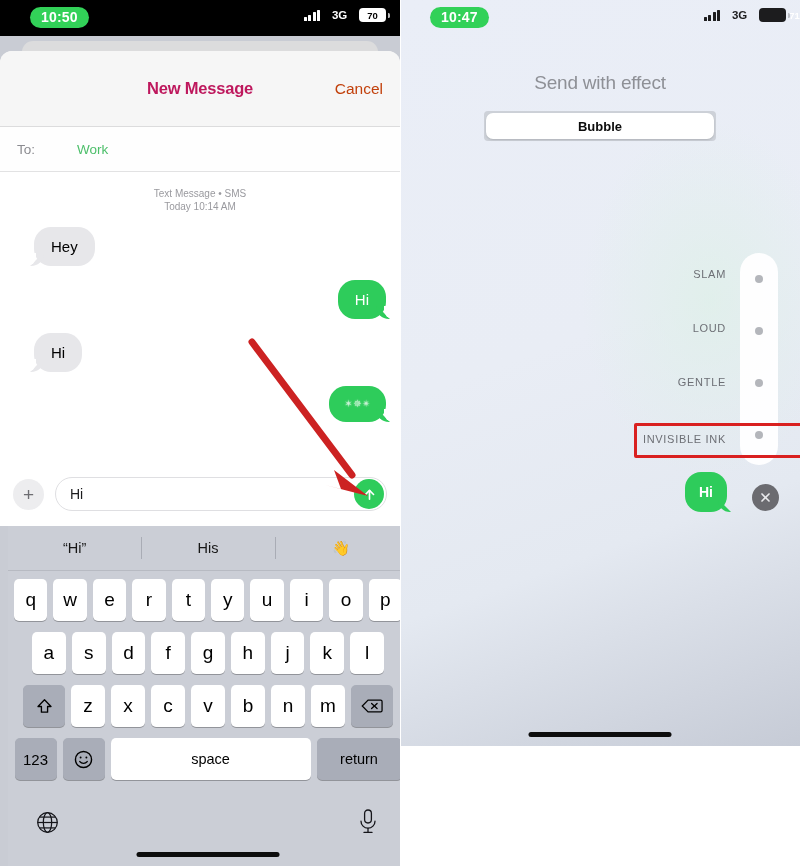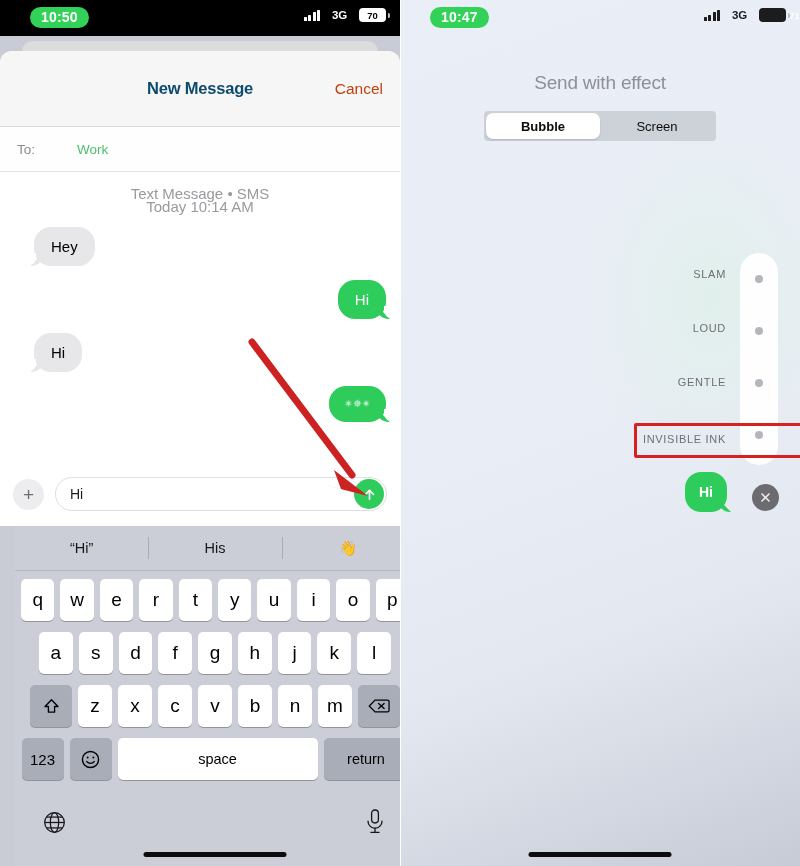--- a/index.html
+++ b/index.html
@@ -58,33 +58,33 @@
   }
   .sheet-front {
     position: absolute; top: 51px; left: 0; width: 400px; height: 475px;
     background: #f6f6f6; border-radius: 12px 12px 0 0; z-index: 2; overflow: hidden;
   }
   .nav-bar {
     position: relative; height: 76px; background: #f6f6f6;
     border-bottom: 0.5px solid #dcdcdd;
     display: flex; align-items: center; justify-content: center;
   }
-  .nav-title { font-size: 16.5px; font-weight: bold; color: #0c4a6e; letter-spacing: -0.2px; }
+  .nav-title { font-size: 16.5px; font-weight: bold; color: #be185d; letter-spacing: -0.2px; }
   .nav-cancel {
     position: absolute; right: 17px; top: 50%; transform: translateY(-50%);
     font-size: 15.5px; color: #c2410c;
   }
   .to-row {
     height: 45px; background: #fefefe; display: flex; align-items: center;
     border-bottom: 0.5px solid #e2e2e3; padding-left: 17px;
   }
   .to-label { font-size: 13.5px; color: #8b8b90; }
   .to-value { font-size: 13.5px; color: #4cbf6a; margin-left: 42px; }
   .thread { position: relative; background: #fff; height: 354px; padding-top: 15px; }
-  .thread-meta { text-align: center; font-size: 15px; color: #9a9a9f; line-height: 13px; }
+  .thread-meta { text-align: center; font-size: 10px; color: #9a9a9f; line-height: 13px; }
   .msg-row { display: flex; padding: 0 14px; margin-top: 14px; margin-left: 20px; }
   .msg-row.left { justify-content: flex-start; }
   .msg-row.right { justify-content: flex-end; }
   .bubble {
     position: relative; font-size: 15px; line-height: 1;
     padding: 12px 17px; border-radius: 17px; max-width: 240px;
   }
   .bubble.gray { background: #e7e7ea; color: #000; }
   .bubble.green { background: #2ecc5b; color: #fff; }
   .bubble.gray::after {
@@ -120,21 +120,21 @@
     position: relative; background: #fff;
   }
   .text-field .val { font-size: 14px; color: #1c1c1e; }
   .send-btn {
     position: absolute; right: 2px; top: 50%; transform: translateY(-50%);
     width: 30px; height: 30px; border-radius: 50%; background: #2ecc5b;
     display: flex; align-items: center; justify-content: center;
   }
   
   .keyboard {
-    position: absolute; left: 15px; bottom: 0; width: 400px; height: 340px;
+    position: absolute; left: 8px; bottom: 0; width: 400px; height: 340px;
     background: #cbced6; z-index: 3;
   }
   .suggest-bar {
     height: 45px; display: flex; align-items: center;
     border-bottom: 0.5px solid #b7bac2;
   }
   .suggest { flex: 1; text-align: center; font-size: 14.5px; color: #171717; position: relative; }
   .suggest + .suggest::before {
     content:""; position:absolute; left:0; top:50%; transform:translateY(-50%);
     width:0.5px; height:22px; background:#a9acb5;
@@ -160,21 +160,21 @@
   .home-bar {
     position: absolute; bottom: 9px; left: 50%; transform: translateX(-50%);
     width: 143px; height: 5px; background: #0d0d0d; border-radius: 3px;
   }
 
   
   .arrow-svg { position: absolute; left: 0; top: 0; width: 400px; height: 866px; z-index: 10; pointer-events: none; }
 
   
   .panel-right {
-    position: relative; width: 400px; height: 866px;
+    position: relative; width: 400px; height: 746px;
     background: linear-gradient(160deg, #eaeef7 0%, #e9edf5 45%, #e4e9f1 70%, #c6cbd6 100%);
     overflow: hidden;
   }
   .panel-right::before {
     content:""; position:absolute; right:-40px; top:120px; width:260px; height:360px;
     background: radial-gradient(ellipse at center, rgba(222,240,232,0.75) 0%, rgba(230,238,240,0) 70%);
   }
   .statusbar-light {
     position: absolute; top: 0; left: 0; width: 400px; height: 36px; z-index: 6;
   }
@@ -410,21 +410,20 @@
         <span class="battery-light">
             <span>71</span>
           </span>
       </div>
     </div>
 
     <div class="effect-title">Send with effect</div>
 
     <div class="seg-control">
       <div class="seg active">Bubble</div>
-      <div class="seg">Screen</div>
     </div>
 
     <div class="rail">
       <div class="rail-dot" style="top:22px"></div>
       <div class="rail-dot" style="top:74px"></div>
       <div class="rail-dot" style="top:126px"></div>
       <div class="rail-dot" style="top:178px"></div>
     </div>
 
     <div class="effect-label" style="top:268px">SLAM</div>

